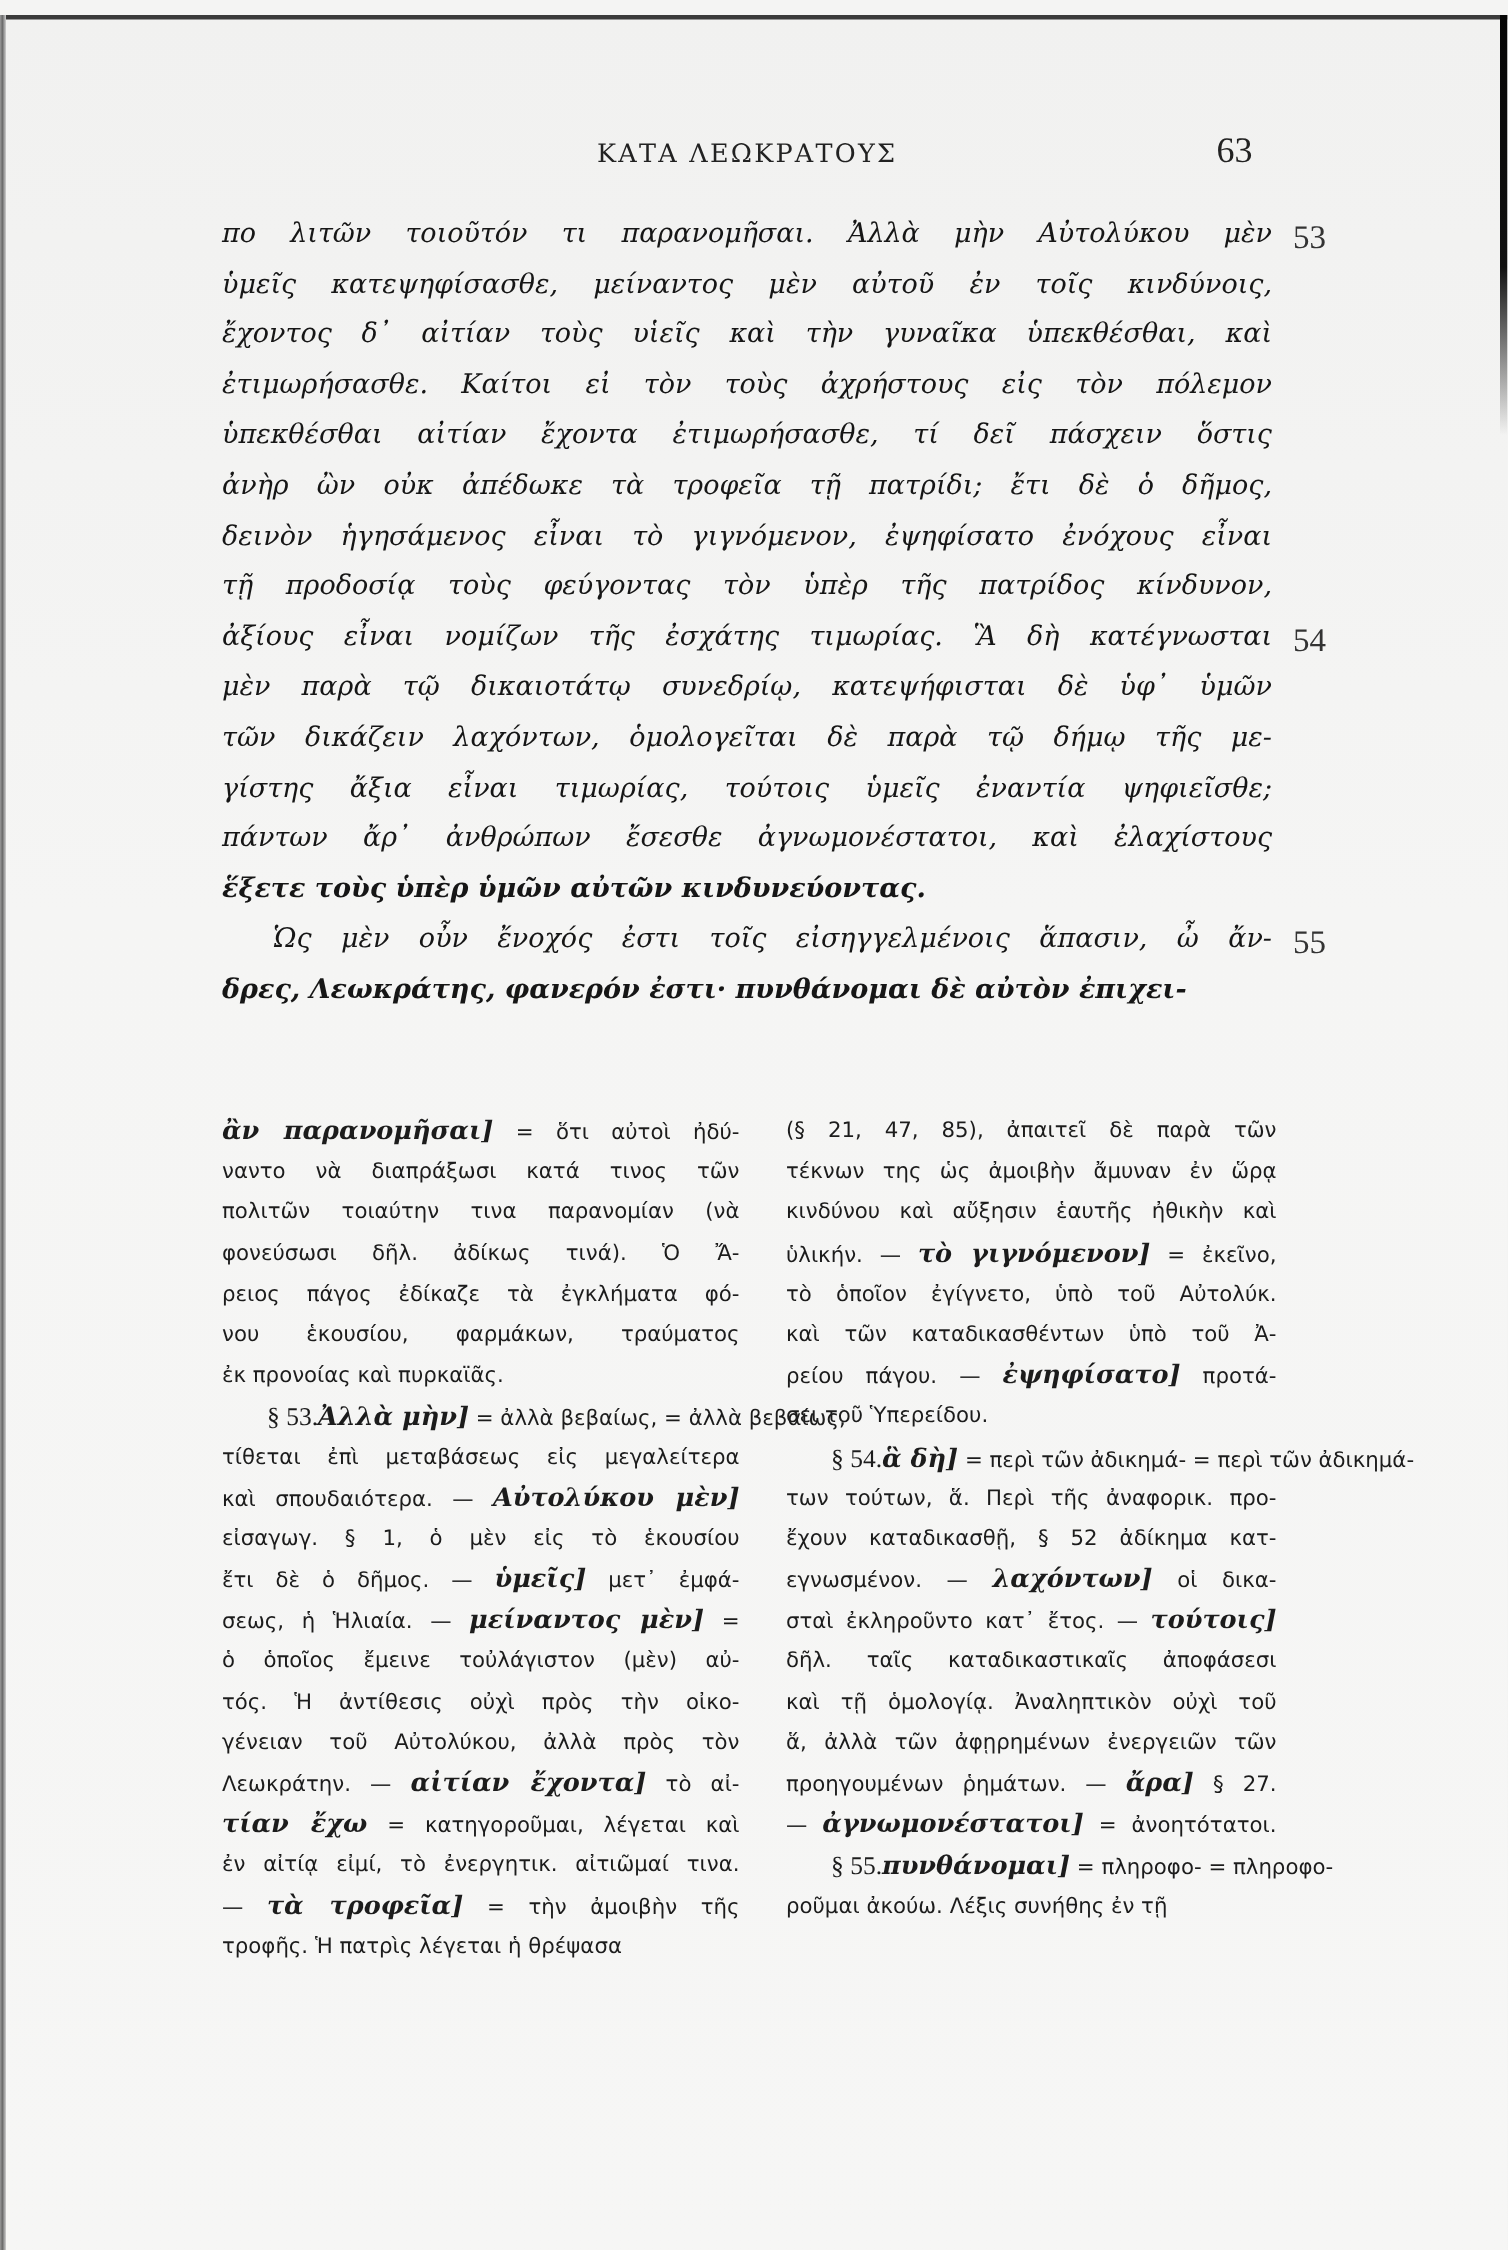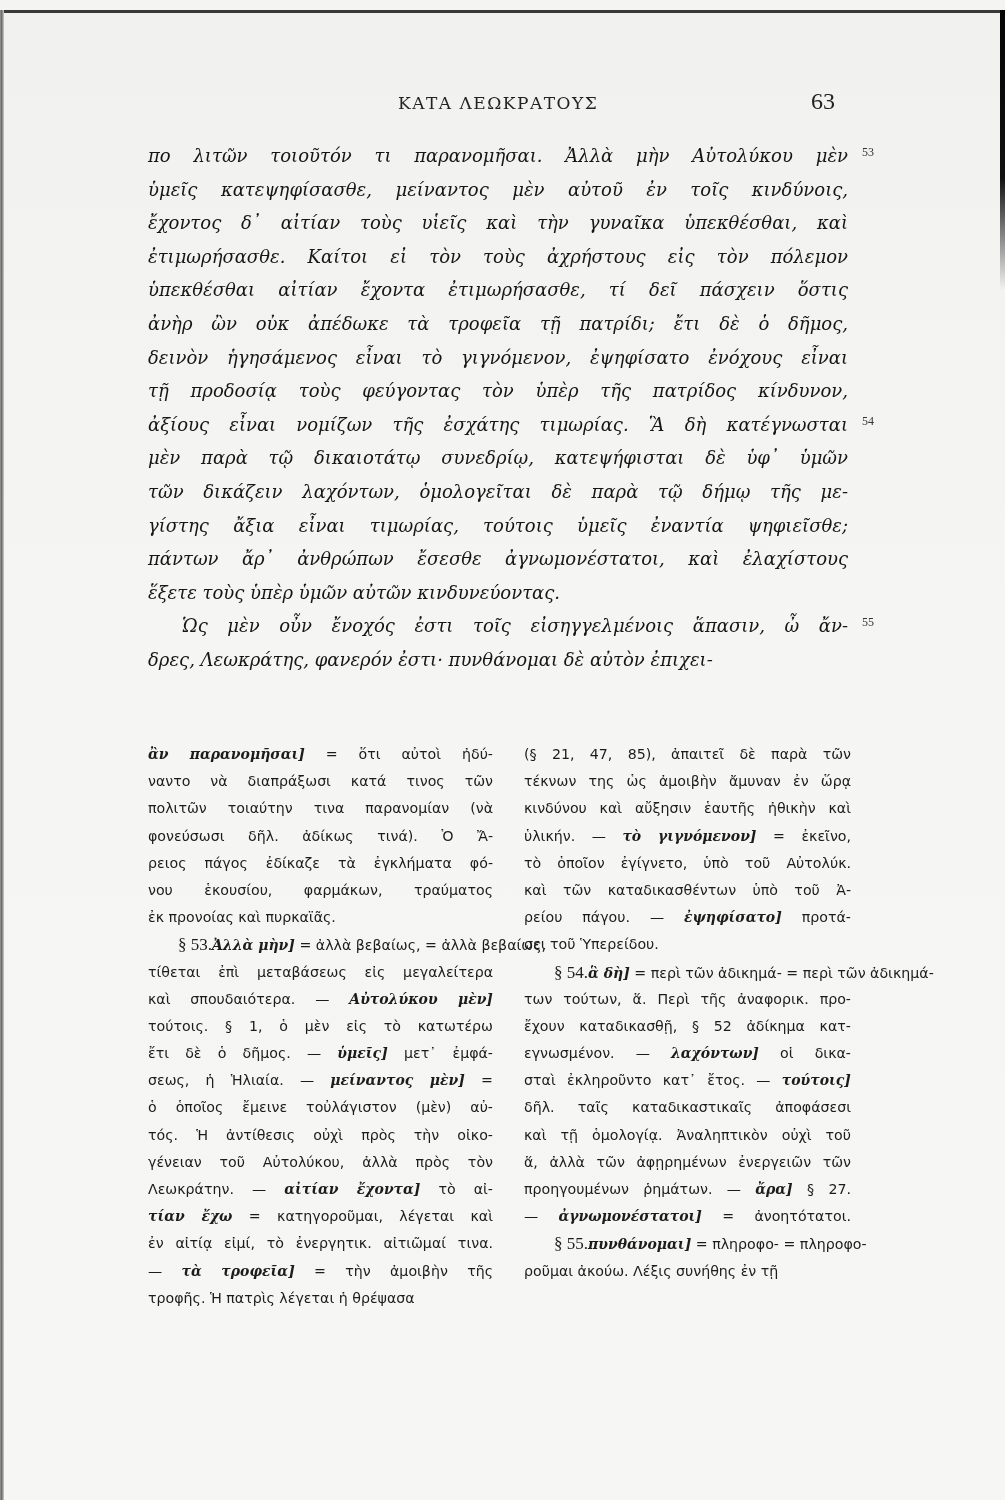--- a/index.html
+++ b/index.html
@@ -27,38 +27,38 @@
     position: absolute; top: 78px; left: 811px;
     font-family: "Liberation Serif", serif; font-size: 24px; color: #222;
   }
 
   .main-text {
     position: absolute; left: 148px; top: 129px; width: 700px;
     font-family: "DejaVu Serif", serif; font-style: italic; font-size: 18px;
     line-height: 33.6px; color: #161616;
   }
   .main-line { display: block; white-space: nowrap; text-align: justify; text-align-last: justify; height: 33.6px; }
-  .main-line.last { text-align-last: left; }
+  .main-line.last { text-align-last: left; font-weight: bold; }
   .main-line.indent { padding-left: 34px; box-sizing: border-box; }
 
   .margin-num {
     position: absolute; left: 862px;
-    font-family: "Liberation Serif", serif; font-size: 12px; color: #333;
+    font-family: "Liberation Serif", serif; font-size: 22px; color: #333;
   }
 
   .col {
     position: absolute; top: 731px;
     font-family: "DejaVu Sans", sans-serif; font-size: 14.2px; line-height: 27.2px; color: #1c1c1c;
   }
   .col.left { left: 148px; width: 345px; }
   .col.right { left: 524px; width: 327px; }
   .cline { display: block; white-space: nowrap; height: 27.2px; text-align: justify; text-align-last: justify; }
   .cline.last { text-align-last: left; }
   .cline.indent { padding-left: 30px; box-sizing: border-box; }
-  .lemma { font-family: "DejaVu Serif", serif; font-weight: bold; font-style: italic; font-size: 14px; }
+  .lemma { font-family: "DejaVu Serif", serif; font-weight: bold; font-style: italic; font-size: 17px; }
   .sect { font-family: "Liberation Serif", serif; font-size: 17px; }
 </style>
 </head>
 <body>
 
 <div class="page">
   <div class="edge-top"></div>
   <div class="edge-left"></div>
   <div class="edge-right"></div>
 
@@ -95,21 +95,21 @@
       <span class="cline"><span class="lemma">ἂν παρανομῆσαι]</span><span> = ὅτι αὐτοὶ ἠδύ-</span></span>
       <span class="cline"><span>ναντο νὰ διαπράξωσι κατά τινος τῶν</span></span>
       <span class="cline"><span>πολιτῶν τοιαύτην τινα παρανομίαν (νὰ</span></span>
       <span class="cline"><span>φονεύσωσι δῆλ. ἀδίκως τινά). Ὁ Ἄ-</span></span>
       <span class="cline"><span>ρειος πάγος ἐδίκαζε τὰ ἐγκλήματα φό-</span></span>
       <span class="cline"><span>νου ἑκουσίου, φαρμάκων, τραύματος</span></span>
       <span class="cline last"><span>ἐκ προνοίας καὶ πυρκαϊᾶς.</span></span>
       <span class="cline indent"><span class="sect">§ 53.</span><span class="lemma">Ἀλλὰ μὴν]</span><span> = ἀλλὰ βεβαίως,</span><span> = ἀλλὰ βεβαίως,</span></span>
       <span class="cline"><span>τίθεται ἐπὶ μεταβάσεως εἰς μεγαλείτερα</span></span>
       <span class="cline"><span>καὶ σπουδαιότερα. — </span><span class="lemma">Αὐτολύκου μὲν]</span></span>
-      <span class="cline"><span>τούτοις. § 1, ὁ μὲν εἰς τὸ κατωτέρω</span></span>
+      <span class="cline"><span>εἰσαγωγ. § 1, ὁ μὲν εἰς τὸ ἑκουσίου</span></span>
       <span class="cline"><span>ἔτι δὲ ὁ δῆμος. — </span><span class="lemma">ὑμεῖς]</span><span> μετ᾽ ἐμφά-</span></span>
       <span class="cline"><span>σεως, ἡ Ἡλιαία. — </span><span class="lemma">μείναντος μὲν]</span><span> =</span></span>
       <span class="cline"><span>ὁ ὁποῖος ἔμεινε τοὐλάγιστον (μὲν) αὐ-</span></span>
       <span class="cline"><span>τός. Ἡ ἀντίθεσις οὐχὶ πρὸς τὴν οἰκο-</span></span>
       <span class="cline"><span>γένειαν τοῦ Αὐτολύκου, ἀλλὰ πρὸς τὸν</span></span>
       <span class="cline"><span>Λεωκράτην. — </span><span class="lemma">αἰτίαν ἔχοντα]</span><span> τὸ αἰ-</span></span>
       <span class="cline"><span class="lemma">τίαν ἔχω</span><span> = κατηγοροῦμαι, λέγεται καὶ</span></span>
       <span class="cline"><span>ἐν αἰτίᾳ εἰμί, τὸ ἐνεργητικ. αἰτιῶμαί τινα.</span></span>
       <span class="cline"><span>— </span><span class="lemma">τὰ τροφεῖα]</span><span> = τὴν ἀμοιβὴν τῆς</span></span>
       <span class="cline last"><span>τροφῆς. Ἡ πατρὶς λέγεται ἡ θρέψασα</span></span>

